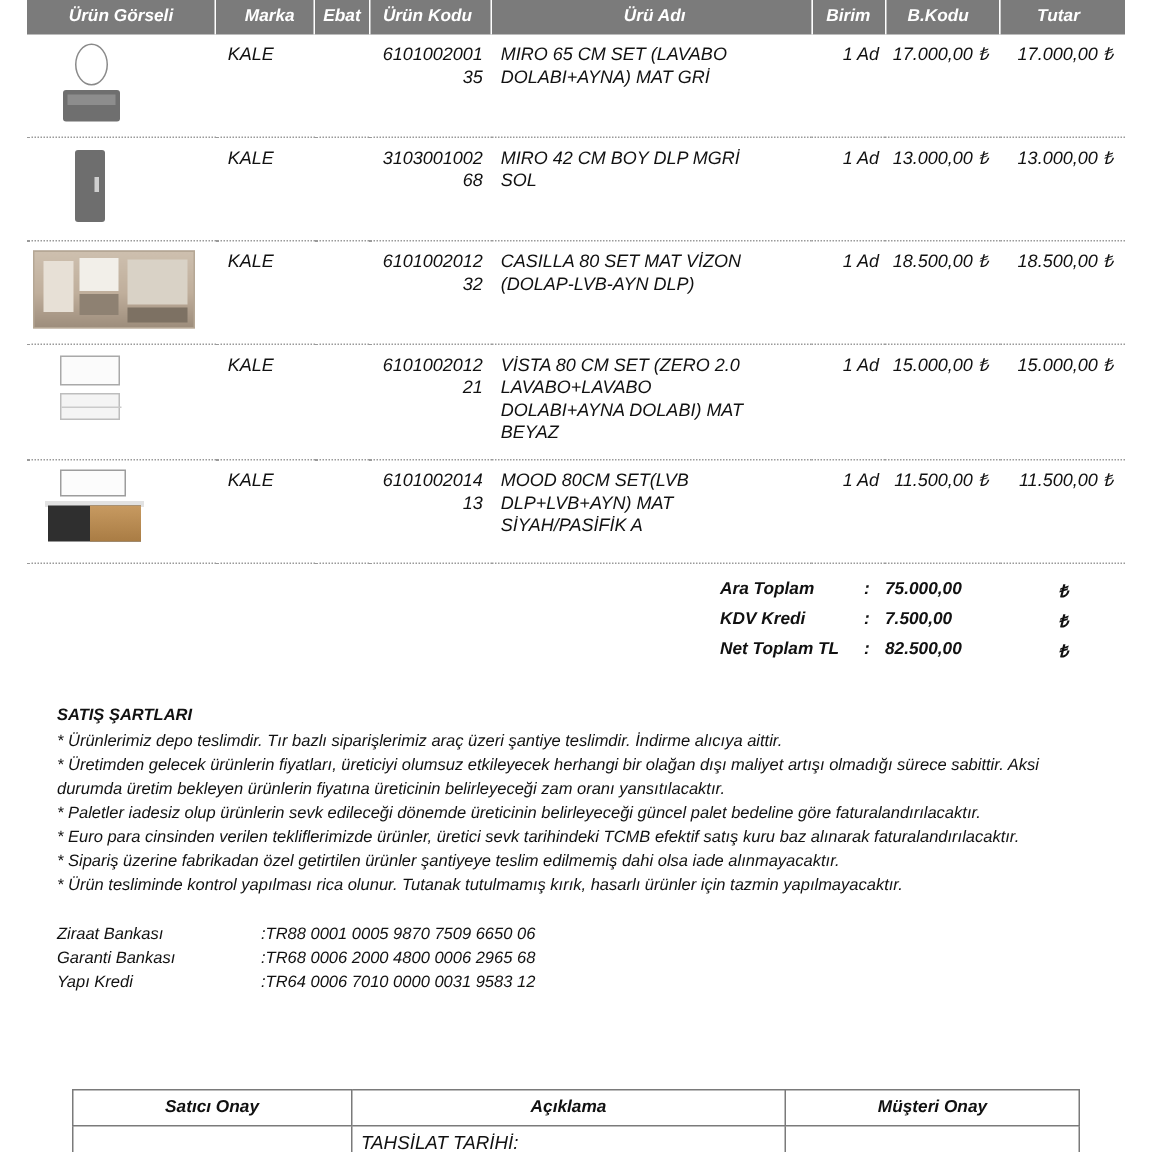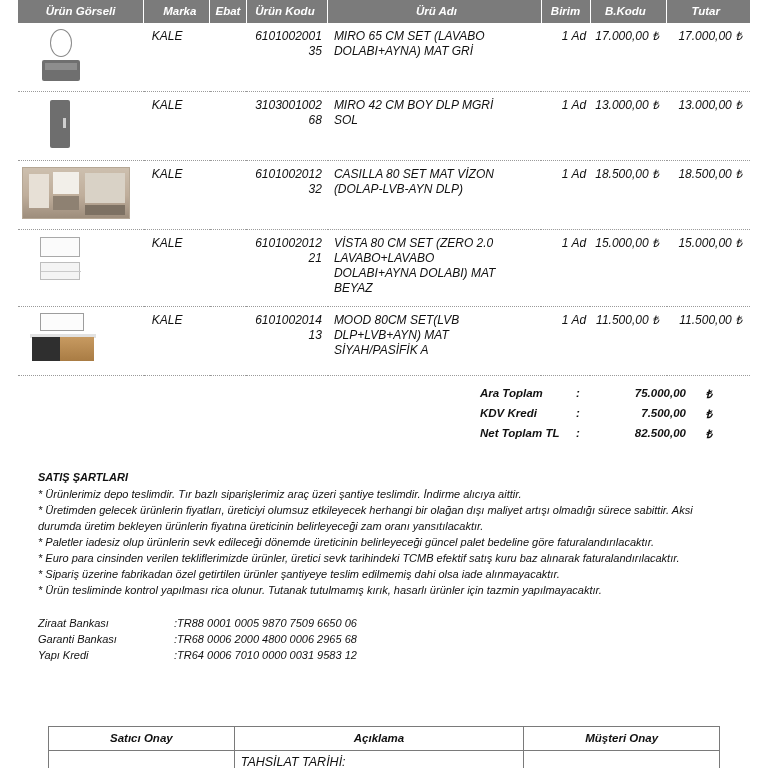--- a/index.html
+++ b/index.html
@@ -112,21 +112,21 @@
   }
 
   
   .totals {
     position:absolute; left:480px; top:383px; width:250px;
     font-size:11.5px; font-weight:bold;
   }
   .totals .row { display:flex; align-items:center; height:20px; }
   .totals .lbl { width:96px; }
   .totals .colon { width:14px; }
-  .totals .val { width:96px; text-align:right; }
+  .totals .val { width:96px; text-align:left; }
   .totals .cur { width:26px; text-align:right; }
 
   
   .cond {
     position:absolute; left:38px; top:470px; width:700px;
     font-size:11px; line-height:1.45;
   }
   .cond .title { font-weight:bold; margin-bottom:1px; }
 
   .banks {

